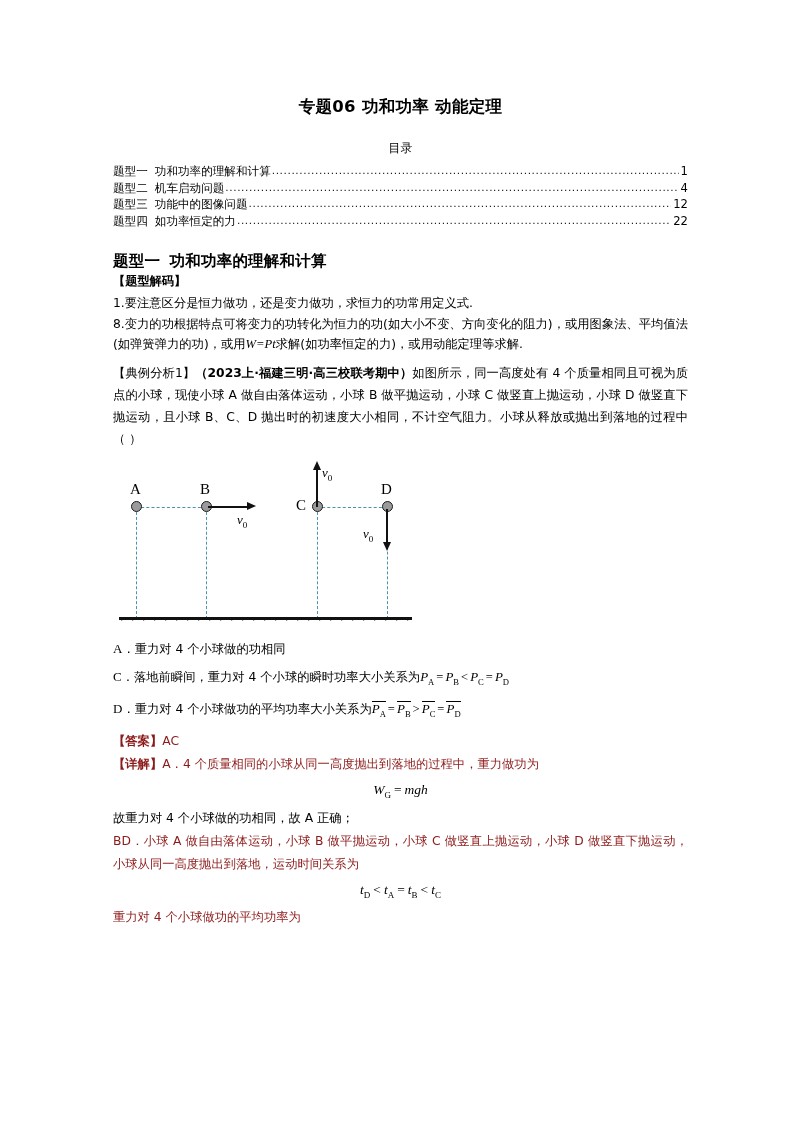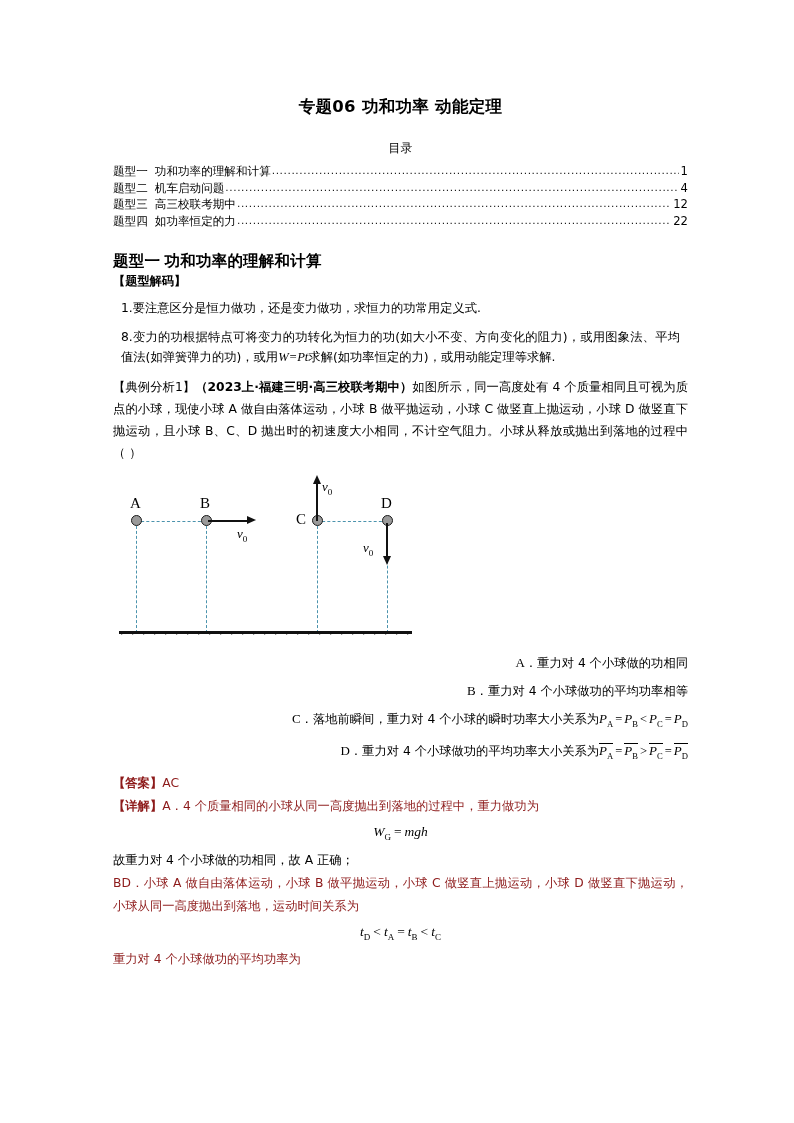--- a/index.html
+++ b/index.html
@@ -71,36 +71,36 @@
     top: -1px;
   }
   .toc-page { margin-left: 1px; }
 
   
   .section-heading {
     font-size: 15.5px;
     font-weight: bold;
     margin-top: 22px;
     margin-bottom: 1px;
-    font-family: Liberation Sans, sans-serif;
+    font-family: Liberation Mono, monospace;
     letter-spacing: 0.2px;
   }
   .sub-heading {
     font-size: 12.2px;
     font-weight: bold;
     margin: 0 0 3px 0;
     font-family: Liberation Mono, monospace;
   }
 
   
   .para {
     font-size: 12.3px;
     line-height: 21.5px;
     text-align: justify;
-    margin: 8px;
+    margin: 0;
     font-family: "DejaVu Sans", "Liberation Sans", sans-serif;
   }
   .para.tight { line-height: 20.5px; }
   .mathi {
     font-family: "Liberation Serif", "DejaVu Serif", serif;
     font-style: italic;
     font-size: 12.6px;
   }
   .bold { font-weight: bold; }
 
@@ -199,21 +199,20 @@
     transform-origin: left top;
   }
 
   
   .option {
     font-size: 12.3px;
     line-height: 27px;
     margin: 0;
     font-family: "DejaVu Sans", "Liberation Sans", sans-serif;
     white-space: nowrap;
-    text-align: right;
   }
   .option-letter { font-family: "Liberation Serif", "DejaVu Serif", serif; font-size: 13px; }
 
   
   .m {
     font-family: "Liberation Serif", "DejaVu Serif", serif;
     font-style: italic;
     font-size: 13px;
   }
   .m sub {
@@ -288,21 +287,21 @@
 
       <div class="toc-row">
         <span class="toc-kind">题型二</span>
         <span class="toc-label">机车启动问题</span>
         <span class="toc-dots">......................................................................................................................................................</span>
         <span class="toc-page">4</span>
       </div>
 
       <div class="toc-row">
         <span class="toc-kind">题型三</span>
-        <span class="toc-label">高三校联考期中</span>
+        <span class="toc-label">功能中的图像问题</span>
         <span class="toc-dots">......................................................................................................................................................</span>
         <span class="toc-page">12</span>
       </div>
 
       <div class="toc-row">
         <span class="toc-kind">题型四</span>
         <span class="toc-label">如功率恒定的力</span>
         <span class="toc-dots">......................................................................................................................................................</span>
         <span class="toc-page">22</span>
       </div>
@@ -377,21 +376,20 @@
         <span class="hatch-tick" style="left:244px; top:0px;"></span>
         <span class="hatch-tick" style="left:255px; top:0px;"></span>
         <span class="hatch-tick" style="left:266px; top:0px;"></span>
         <span class="hatch-tick" style="left:277px; top:0px;"></span>
         <span class="hatch-tick" style="left:288px; top:0px;"></span>
       </div>
     </div>
 
     <div class="option"><span class="option-letter">A</span><span>．重力对 4 个小球做的功相同</span></div>
 
-    <div class="option"><span class="option-letter">B</span><span>．重力对 4 个小球做功的平均功率相等</span></div>
 
     <div class="option"><span class="option-letter">C</span><span>．落地前瞬间，重力对 4 个小球的瞬时功率大小关系为</span><span class="m"><span>P</span><sub>A</sub><span class="op">=</span><span>P</span><sub>B</sub><span class="op">&lt;</span><span>P</span><sub>C</sub><span class="op">=</span><span>P</span><sub>D</sub></span></div>
 
     <div class="option"><span class="option-letter">D</span><span>．重力对 4 个小球做功的平均功率大小关系为</span><span class="m"><span class="mover"><span>P</span><sub>A</sub></span><span class="op">=</span><span class="mover"><span>P</span><sub>B</sub></span><span class="op">&gt;</span><span class="mover"><span>P</span><sub>C</sub></span><span class="op">=</span><span class="mover"><span>P</span><sub>D</sub></span></span></div>
 
     <div class="ans-line red"><span class="bold">【答案】</span><span>AC</span></div>
 
     <div class="detail-para red"><span class="bold">【详解】</span><span>A．4 个质量相同的小球从同一高度抛出到落地的过程中，重力做功为</span></div>
 
     <div class="formula-center"><span>W</span><sub>G</sub><span class="eq">=</span><span>mgh</span></div>

